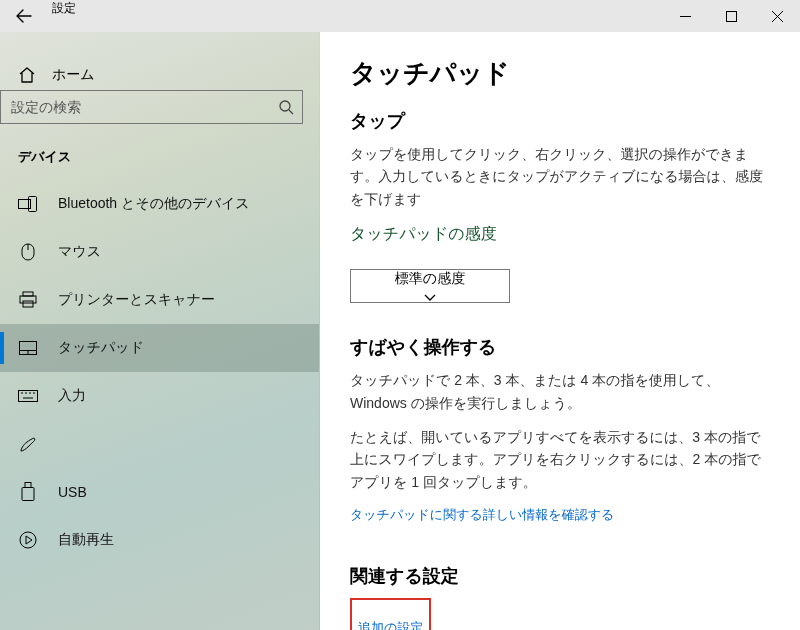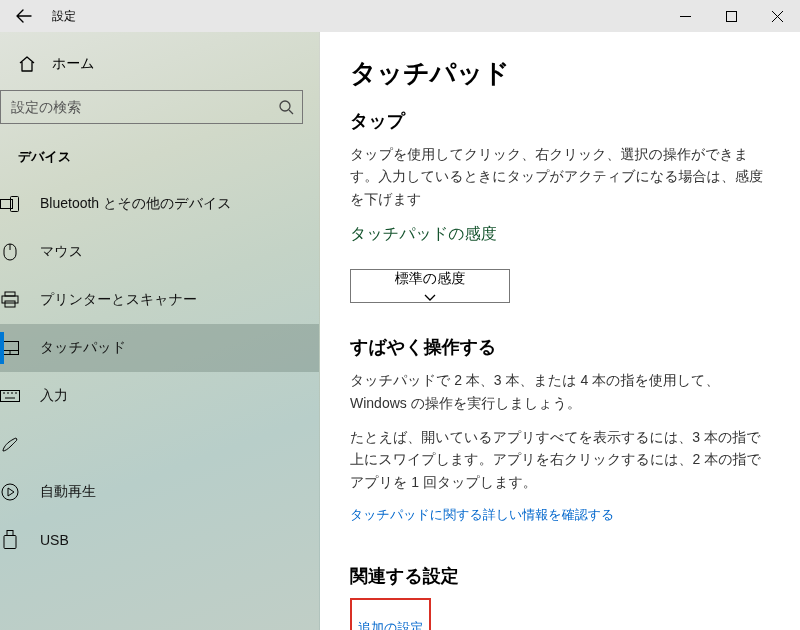--- a/index.html
+++ b/index.html
@@ -1,31 +1,31 @@
 <!DOCTYPE html>
 <html><head>
 <meta charset="utf-8">
 <style>
   * { box-sizing: border-box; margin: 0; padding: 0; font-family: "Yu Gothic UI", "Segoe UI", Meiryo, sans-serif; }
   body { width: 800px; height: 630px; overflow: hidden; background: #fff; color: #000; }
   .window { width: 800px; height: 630px; display: flex; flex-direction: column; }
-  .titlebar { height: 32px; display: flex; align-items: center; padding-left: 8px; background: rgba(230,230,230,0.95); }
+  .titlebar { height: 32px; display: flex; align-items: flex-start; padding-left: 8px; background: rgba(230,230,230,0.95); }
   .titlebar .back { width: 32px; height: 32px; display:flex; align-items:center; justify-content:center; }
   .titlebar .title { margin-left: 12px; font-size: 12px; }
   .winbtns { margin-left: auto; display:flex; }
   .winbtn { width: 46px; height: 32px; display:flex; align-items:center; justify-content:center; color:#000; }
   .body { flex: 1; display: flex; min-height: 0; }
   .sidebar { width: 320px; height: 598px; background: linear-gradient(160deg, #dfe3db 0%, #d1d9c9 25%, #c4d3c6 45%, #b8cec9 70%, #c0cec6 100%); padding-top: 12px; border-right: 1px solid rgba(0,0,0,0.05); }
-  .home { display:flex; align-items:center; height:40px; padding-left:18px; font-size:14px; }
+  .home { display:flex; align-items:flex-end; height:40px; padding-left:18px; font-size:14px; }
   .home svg { margin-right: 16px; }
   .searchbox { margin: 6px 16px 14px 0; border: 1px solid #777; height: 34px; display:flex; align-items:center; padding: 0 8px 0 10px; background: rgba(255,255,255,0.0); }
   .searchbox input { flex:1; border:none; background:transparent; font-size:14px; outline:none; color:#555; }
   .searchbox input::placeholder { color:#555; }
   .category { font-size: 13px; font-weight: 700; padding: 10px 18px 14px 18px; }
-  .navitem { height: 48px; display:flex; align-items:center; padding-left: 0; font-size:14px; color:#111; }
+  .navitem { height: 48px; display:flex; align-items:center; padding-left: 18px; font-size:14px; color:#111; }
   .navitem.selected { background: rgba(120,140,130,0.45); position:relative; }
   .navitem.selected::before { content:""; position:absolute; left:0; top:8px; bottom:8px; width:4px; background:#0078d4; }
   .navitem .icon { width: 20px; height:20px; margin-right: 20px; display:flex; align-items:center; justify-content:center; }
   .content { flex:1; padding: 24px 30px 10px 30px; overflow:hidden; background:#fff; }
   .h1 { font-size: 26px; font-weight: 600; margin-bottom: 18px; }
   .h2 { font-size: 18px; font-weight: 600; margin-top: 14px; margin-bottom: 10px; }
   .p  { font-size: 14px; color:#333; line-height:1.6; margin-bottom: 12px; }
   .label { font-size: 16px; color:#14532d; margin: 14px 0 24px 0; }
   .select { width: 160px; height: 34px; border: 1px solid #777; display:flex; align-items:center; padding: 0 10px; font-size:14px; justify-content:space-between;flex-direction:column; }
   .link { color:#0066cc; font-size:13px; line-height:1.6; display:inline-block; }
@@ -142,36 +142,36 @@
       <div class="navitem">
         <span class="icon">
             <svg width="18" height="18" viewBox="0 0 18 18">
               <path d="M2 16 C2 14 4 10 8 7 C12 4 15 3 15 3 L16 5 C16 5 13 8 10 11 C7 14 4 16 2 16 Z" stroke="#000" fill="none"></path>
             </svg>
           </span>
       </div>
 
       <div class="navitem">
         <span class="icon">
+            <svg width="14" height="20" viewBox="0 0 14 20">
+              <rect x="4" y="0.5" width="6" height="5" stroke="#000" fill="none"></rect>
+              <rect x="1" y="5.5" width="12" height="13" rx="1" stroke="#000" fill="none"></rect>
+            </svg>
+          </span>
+        <span>USB</span>
+      </div>
+
+      <div class="navitem">
+        <span class="icon">
             <svg width="18" height="18" viewBox="0 0 18 18">
               <circle cx="9" cy="9" r="8" stroke="#000" fill="none"></circle>
               <path d="M7 5 L13 9 L7 13 Z" stroke="#000" fill="none"></path>
             </svg>
           </span>
         <span>自動再生</span>
-      </div>
-
-      <div class="navitem">
-        <span class="icon">
-            <svg width="14" height="20" viewBox="0 0 14 20">
-              <rect x="4" y="0.5" width="6" height="5" stroke="#000" fill="none"></rect>
-              <rect x="1" y="5.5" width="12" height="13" rx="1" stroke="#000" fill="none"></rect>
-            </svg>
-          </span>
-        <span>USB</span>
       </div>
     </div>
 
     <div class="content">
       <div class="h1">タッチパッド</div>
 
       <div class="h2">タップ</div>
       <div class="p">タップを使用してクリック、右クリック、選択の操作ができます。入力しているときにタップがアクティブになる場合は、感度を下げます</div>
 
       <div class="label">タッチパッドの感度</div>

